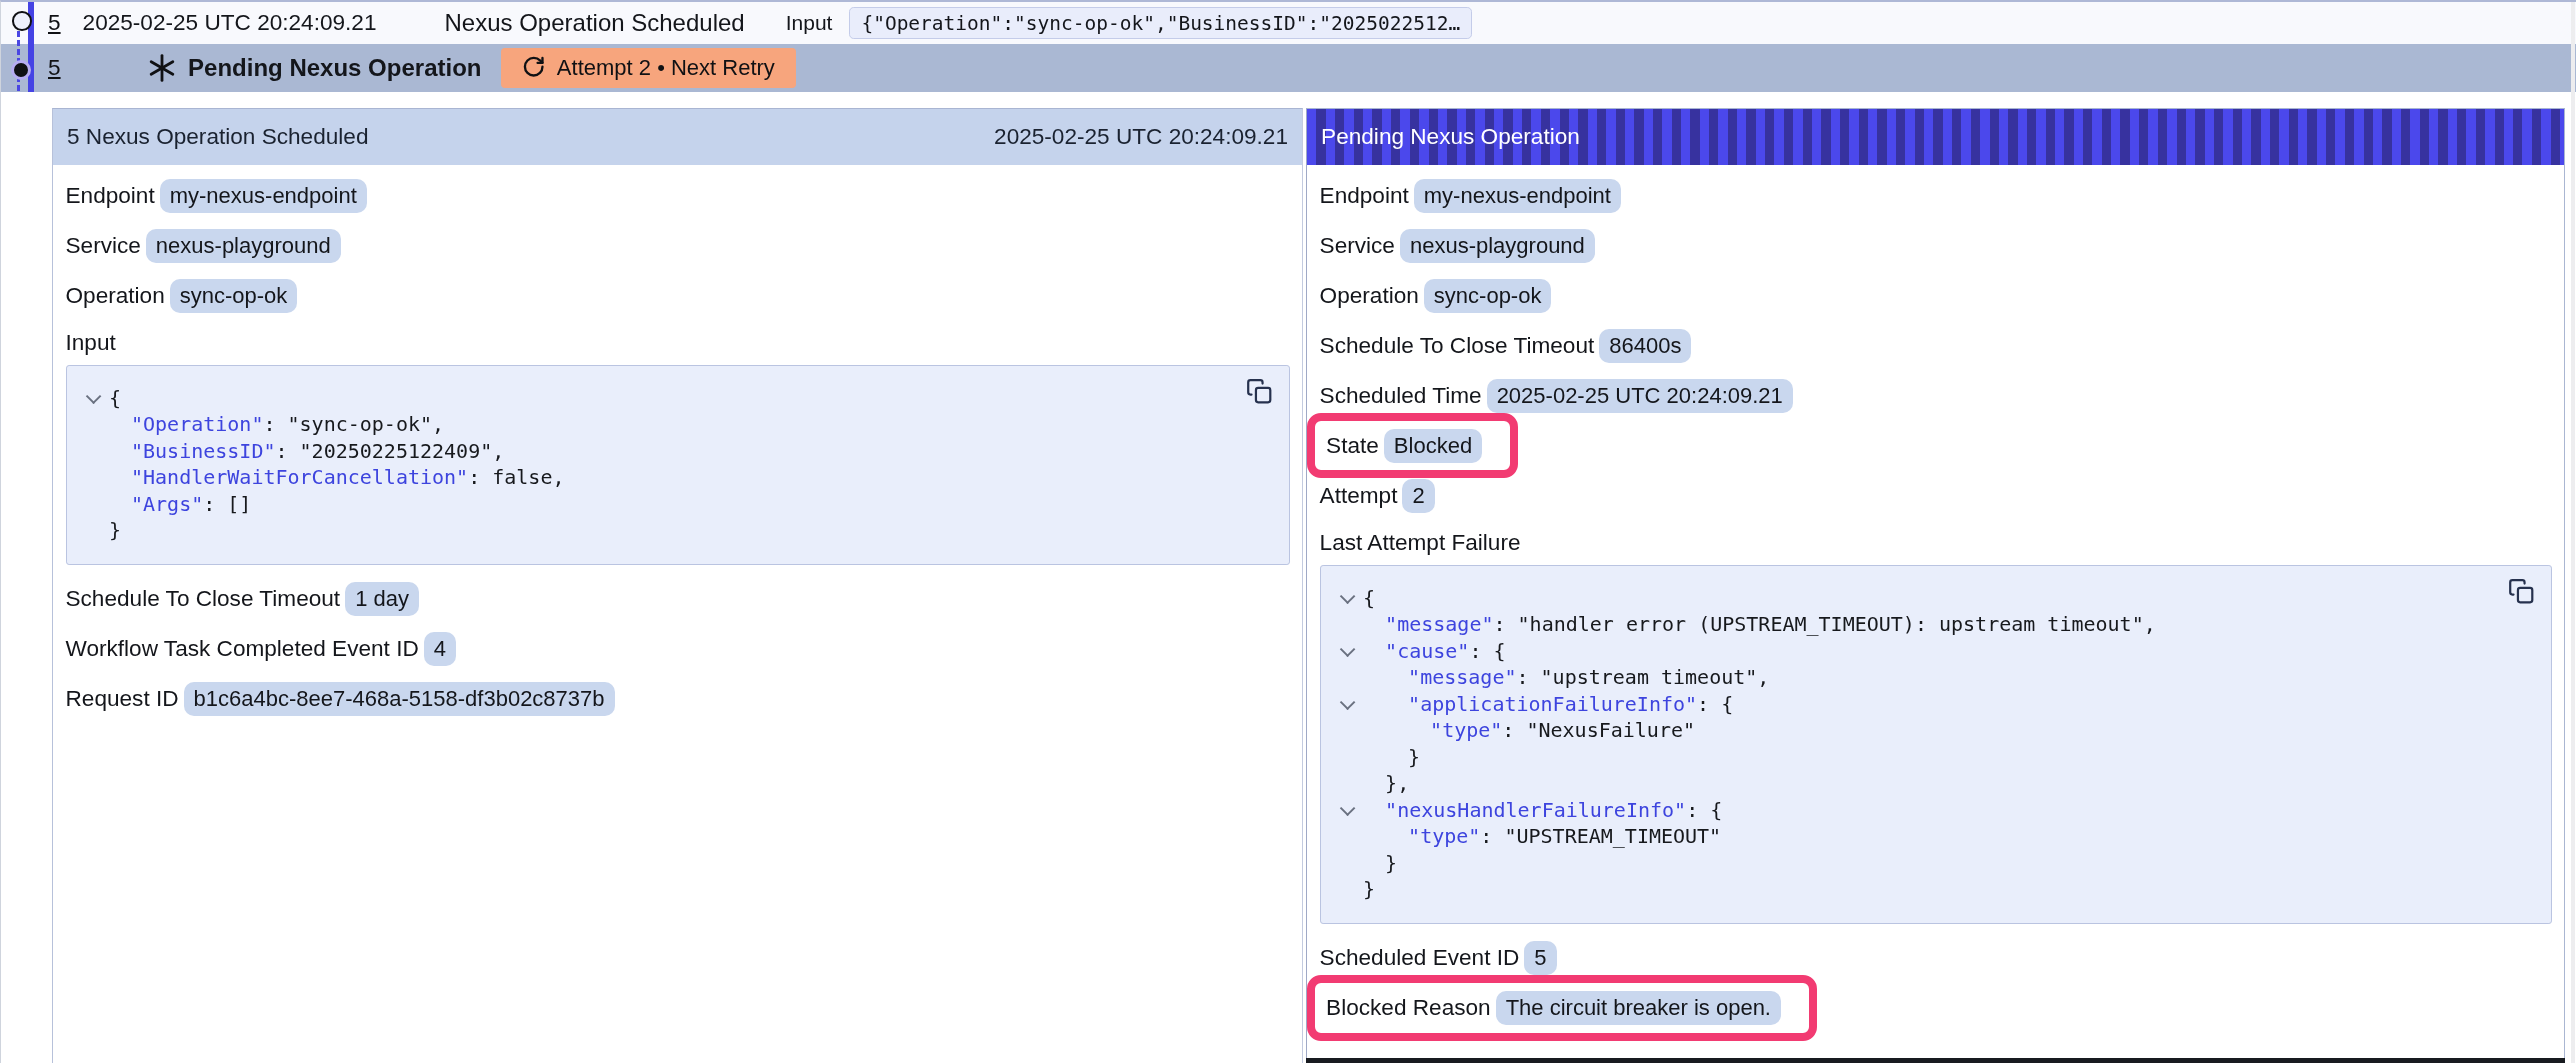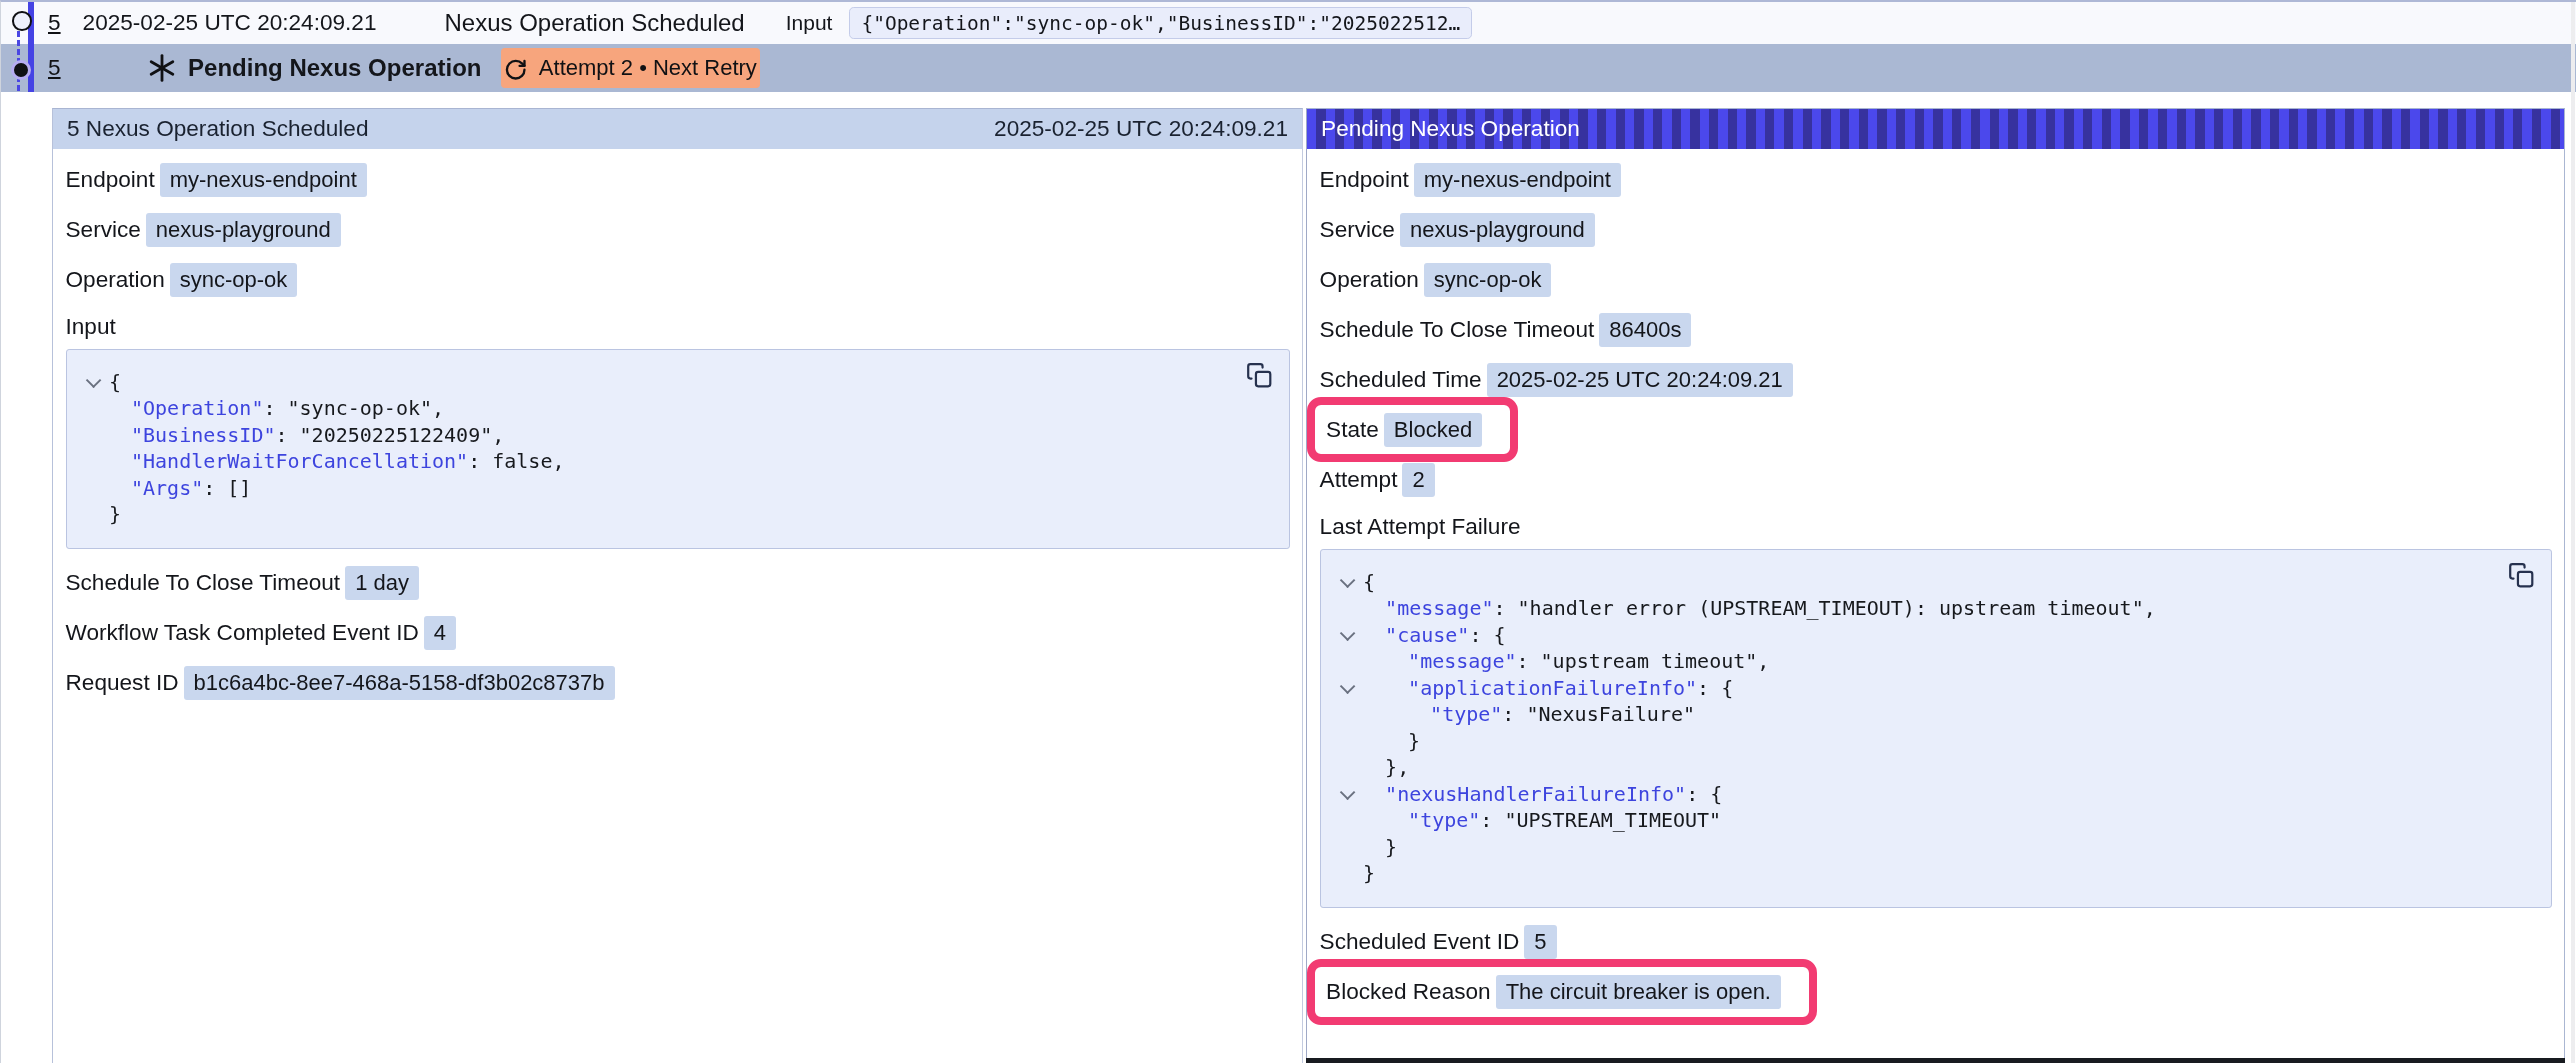--- a/index.html
+++ b/index.html
@@ -24,40 +24,40 @@
   .tl-dot{position:absolute;left:10px;top:58px;width:14px;height:14px;border-radius:50%;
     background:#101114;border:3.9px solid #b6adf1;z-index:4;}
   .evt-id{margin-left:47px;font-size:22.6px;color:#101114;text-decoration:underline;cursor:pointer;}
   .evt-time{margin-left:22px;font-size:22.6px;}
   .evt-title{margin-left:68px;font-size:24px;font-weight:400;}
   .evt-input-label{margin-left:41px;font-size:21px;}
   .evt-preview{margin-left:17px;font-size:19.5px;background:#e9edfb;border:1.6px solid #c4cce9;
     border-radius:4.7px;padding:3.9px 11px;white-space:nowrap;}
   .asterisk-icon{margin-left:87px;display:inline-flex;align-items:center;}
   .evt-title2{margin-left:12.5px;font-size:24px;font-weight:700;}
-  .retry-badge{margin-left:20px;display:inline-flex;align-items:flex-end;gap:11px;
-    background:#f7a57d;border-radius:3.9px;padding:7px 3px;font-size:22px;color:#101114;}
+  .retry-badge{margin-left:20px;display:inline-flex;align-items:flex-start;gap:11px;
+    background:#f7a57d;border-radius:3.9px;padding:7px 21px;font-size:22px;color:#101114;}
 
   
   .panels{position:relative;display:flex;margin-top:15.6px;padding-left:51px;padding-right:11px;
     gap:3.1px;height:955px;box-sizing:border-box;align-items:stretch;}
   .panel{box-sizing:border-box;background:#fff;}
   .panel.left{width:1251px;flex:none;border-left:1.6px solid #b7c1da;border-right:1.6px solid #c3cbdf;border-top:1.6px solid #a9b5d2;}
   .panel.right{flex:1;border-left:1.6px solid #9fa9c6;border-right:1.6px solid #aab6d2;border-top:1.6px solid #a9b5d2;}
-  .panel-header{height:40px;display:flex;align-items:center;justify-content:space-between;
+  .panel-header{height:56px;display:flex;align-items:center;justify-content:space-between;
     padding:0 14px;font-size:22.6px;color:#1a2230;}
   .panel.left .panel-header{background:#c5d3ec;}
   .panel.right .panel-header{
     background:repeating-linear-gradient(90deg,#4b48ec 0 9.4px,#37329f 9.4px 18.7px);color:#ffffff;}
   .panel-content{padding:6.2px 12.5px 0 12.5px;}
 
   .field-row{display:flex;align-items:center;min-height:50px;font-size:22.6px;}
   .ann-wrap{display:inline-flex;align-items:center;gap:5px;}
   .f-value{font-size:22px;}
-  .f-value.v-badge{background:#c9d7ee;border-radius:3px;padding:3.9px 10px;}
+  .f-value.v-badge{background:#c9d7ee;border-radius:10px;padding:3.9px 10px;}
   .f-value.v-link{font-size:22.6px;text-decoration:underline;cursor:pointer;}
   .field-row.annotated .ann-wrap{position:relative;z-index:4;background:#fff;
     border:8.6px solid #f23b72;border-radius:14px;
     padding:7.8px 28px 7.8px 11px;margin:-12.5px 0 -12.5px -12.5px;}
 
   .sub-label{min-height:41px;display:flex;align-items:center;font-size:22.6px;margin-top:1.6px;}
 
   .json-box{position:relative;background:#e9eefb;border:1.6px solid #bac4e1;border-radius:3.1px;
     padding:18.7px 55px 20px 12.5px;margin:1.6px 0 9.4px 0;}
   .json-line{position:relative;font-family:"DejaVu Sans Mono",monospace;

